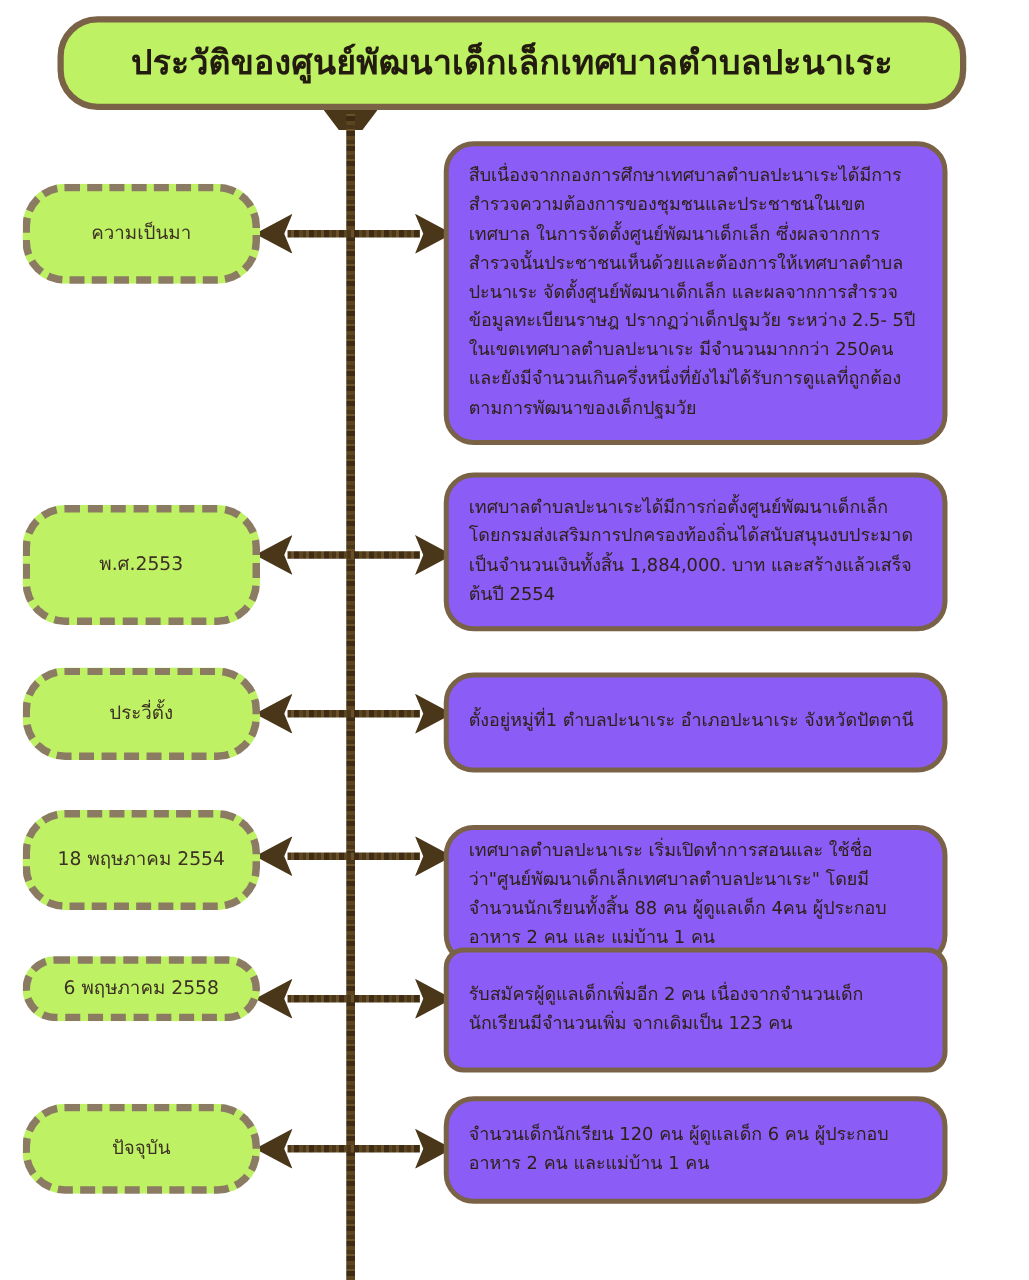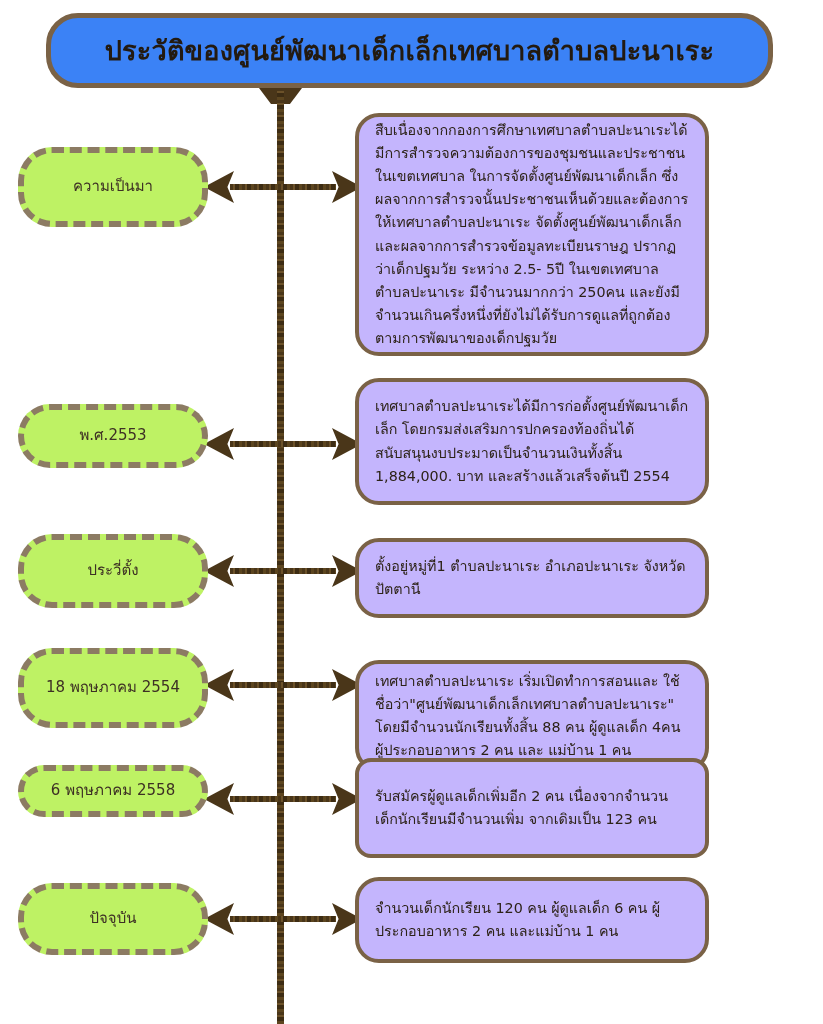--- a/index.html
+++ b/index.html
@@ -21,21 +21,21 @@
   }
 
   
   #title-banner {
     position: absolute;
     left: 46px;
     top: 13px;
     width: 727px;
     height: 75px;
     box-sizing: border-box;
-    background: #3b82f6;
+    background: #bef264;
     border: 5px solid #7a6246;
     border-radius: 32px;
     display: flex;
     align-items: center;
     justify-content: center;
     z-index: 6;
   }
   #title-text {
     font-size: 27px;
     font-weight: bold;
@@ -100,23 +100,23 @@
     color: #3d3024;
     text-align: center;
     line-height: 1.3;
     padding: 0 8px;
   }
 
   
   .content-card {
     position: absolute;
     left: 355px;
-    width: 354px;
+    width: 403px;
     box-sizing: border-box;
-    background: #c4b5fd;
+    background: #8b5cf6;
     border: 4px solid #7a6246;
     border-radius: 24px;
     display: flex;
     align-items: center;
     z-index: 4;
   }
   .content-text {
     font-size: 14.3px;
     color: #2c2217;
     line-height: 1.62;
@@ -182,21 +182,21 @@
       <span class="head left"></span>
       <span class="shaft"></span>
       <span class="head right"></span>
     </div>
     <div class="content-card" style="top:113px; height:243px;">
       <div class="content-text">สืบเนื่องจากกองการศึกษาเทศบาลตำบลปะนาเระได้มีการสำรวจความต้องการของชุมชนและประชาชนในเขตเทศบาล ในการจัดตั้งศูนย์พัฒนาเด็กเล็ก ซึ่งผลจากการสำรวจนั้นประชาชนเห็นด้วยและต้องการให้เทศบาลตำบลปะนาเระ จัดตั้งศูนย์พัฒนาเด็กเล็ก และผลจากการสำรวจข้อมูลทะเบียนราษฎ ปรากฏว่าเด็กปฐมวัย ระหว่าง 2.5- 5ปี ในเขตเทศบาลตำบลปะนาเระ มีจำนวนมากกว่า 250คน และยังมีจำนวนเกินครึ่งหนึ่งที่ยังไม่ได้รับการดูแลที่ถูกต้องตามการพัฒนาของเด็กปฐมวัย</div>
     </div>
   </div>
 
   <div class="row">
-    <div class="label-pill" style="top:404px; height:64px;">
+    <div class="label-pill" style="top:404px; height:96px;">
       <span class="label-text">พ.ศ.2553</span>
     </div>
     <div class="connector" style="left:204px; width:158px; top:424px;">
       <span class="head left"></span>
       <span class="shaft"></span>
       <span class="head right"></span>
     </div>
     <div class="content-card" style="top:378px; height:127px;">
       <div class="content-text">เทศบาลตำบลปะนาเระได้มีการก่อตั้งศูนย์พัฒนาเด็กเล็ก โดยกรมส่งเสริมการปกครองท้องถิ่นได้สนับสนุนงบประมาดเป็นจำนวนเงินทั้งสิ้น 1,884,000. บาท และสร้างแล้วเสร็จต้นปี 2554</div>
     </div>

